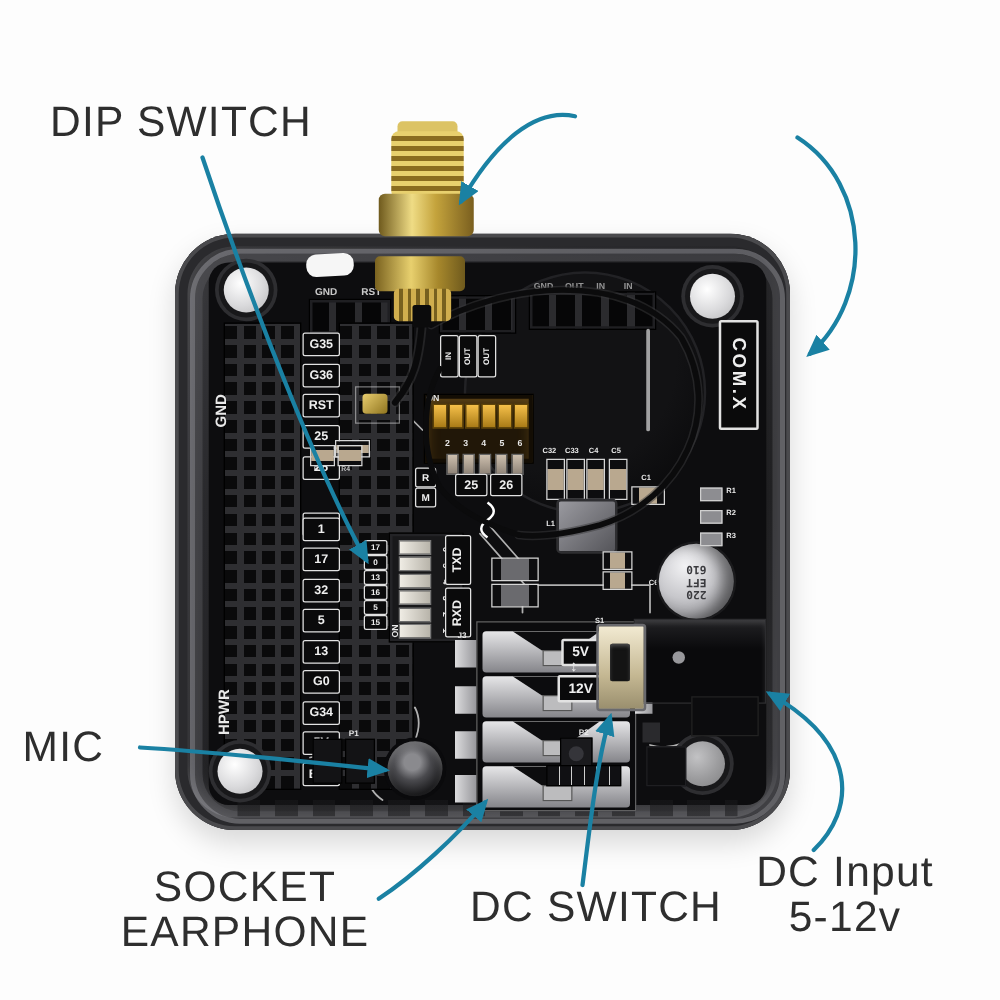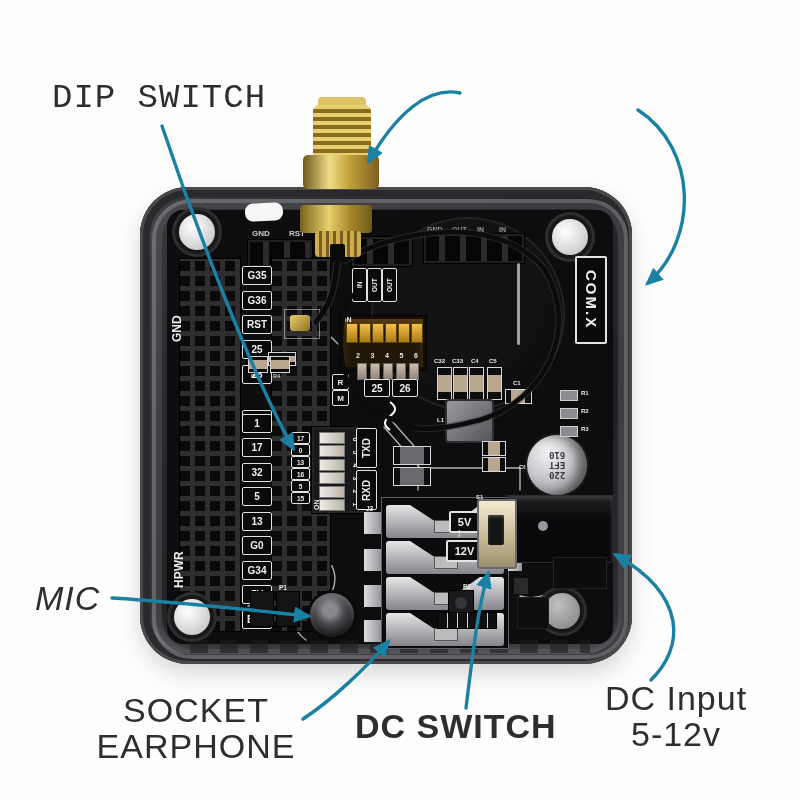--- a/index.html
+++ b/index.html
@@ -292,24 +292,24 @@
       <path d="M162,126 C200,240 255,380 293,448" marker-end="url(#ah)"></path>
       <path d="M460,93 C428,86 396,114 369,161" marker-end="url(#ah)"></path>
       <path d="M638,110 C697,148 699,238 648,283" marker-end="url(#ah)"></path>
       <path d="M112,598 C180,602 250,610 308,616" marker-end="url(#ah)"></path>
       <path d="M303,719 C332,700 366,668 388,642" marker-end="url(#ah)"></path>
       <path d="M466,708 C472,660 478,606 488,574" marker-end="url(#ah)"></path>
       <path d="M651,680 C684,648 688,596 616,555" marker-end="url(#ah)"></path>
     </g>
   </svg>
 
-  <div class="lbl" style="left:52px;top:80px;font-family:Liberation Mono, monospace;">DIP SWITCH</div>
-  <div class="lbl" style="left:35px;top:580px;font-style:italic;">MIC</div>
+  <div class="lbl" style="left:40px;top:80px;">DIP SWITCH</div>
+  <div class="lbl" style="left:18px;top:580px;">MIC</div>
   <div class="lbl center" style="left:85px;top:692px;width:222px;">
     <div>SOCKET</div>
     <div>EARPHONE</div>
   </div>
-  <div class="lbl" style="left:355px;top:708px;font-weight:bold;">DC SWITCH</div>
+  <div class="lbl" style="left:376px;top:708px;">DC SWITCH</div>
   <div class="lbl center" style="left:592px;top:680px;width:168px;">
     <div>DC Input</div>
     <div>5-12v</div>
   </div>
 </div>
 
 </body></html>

